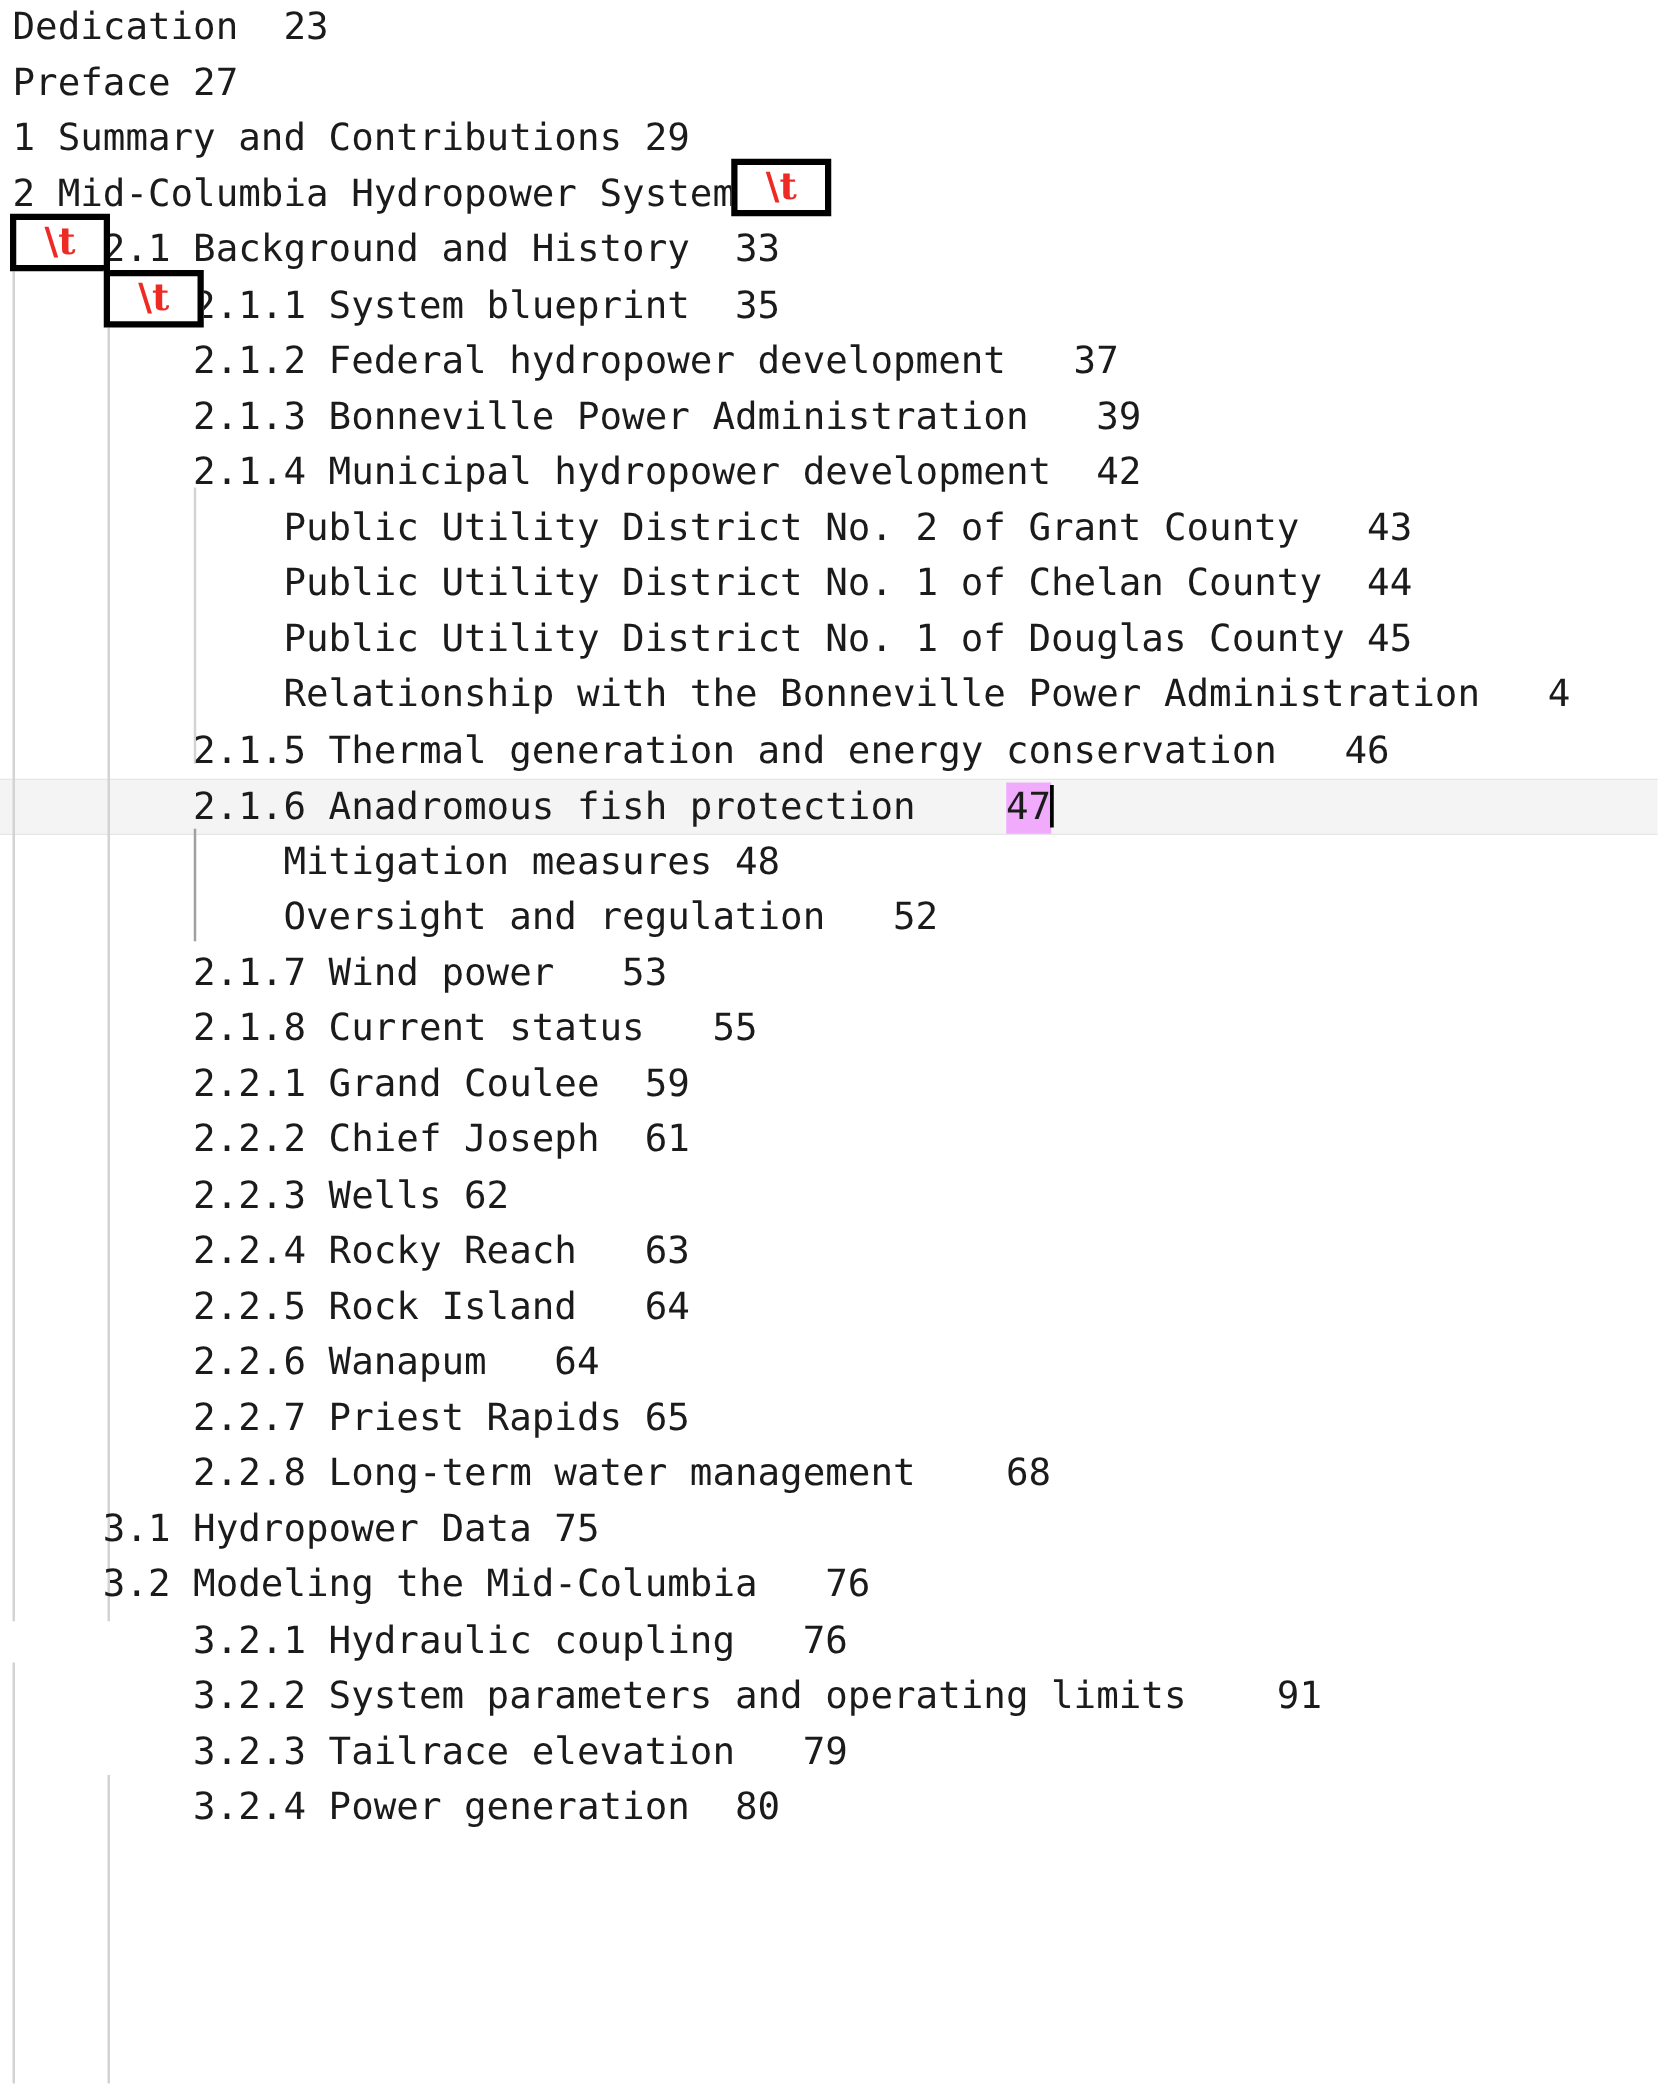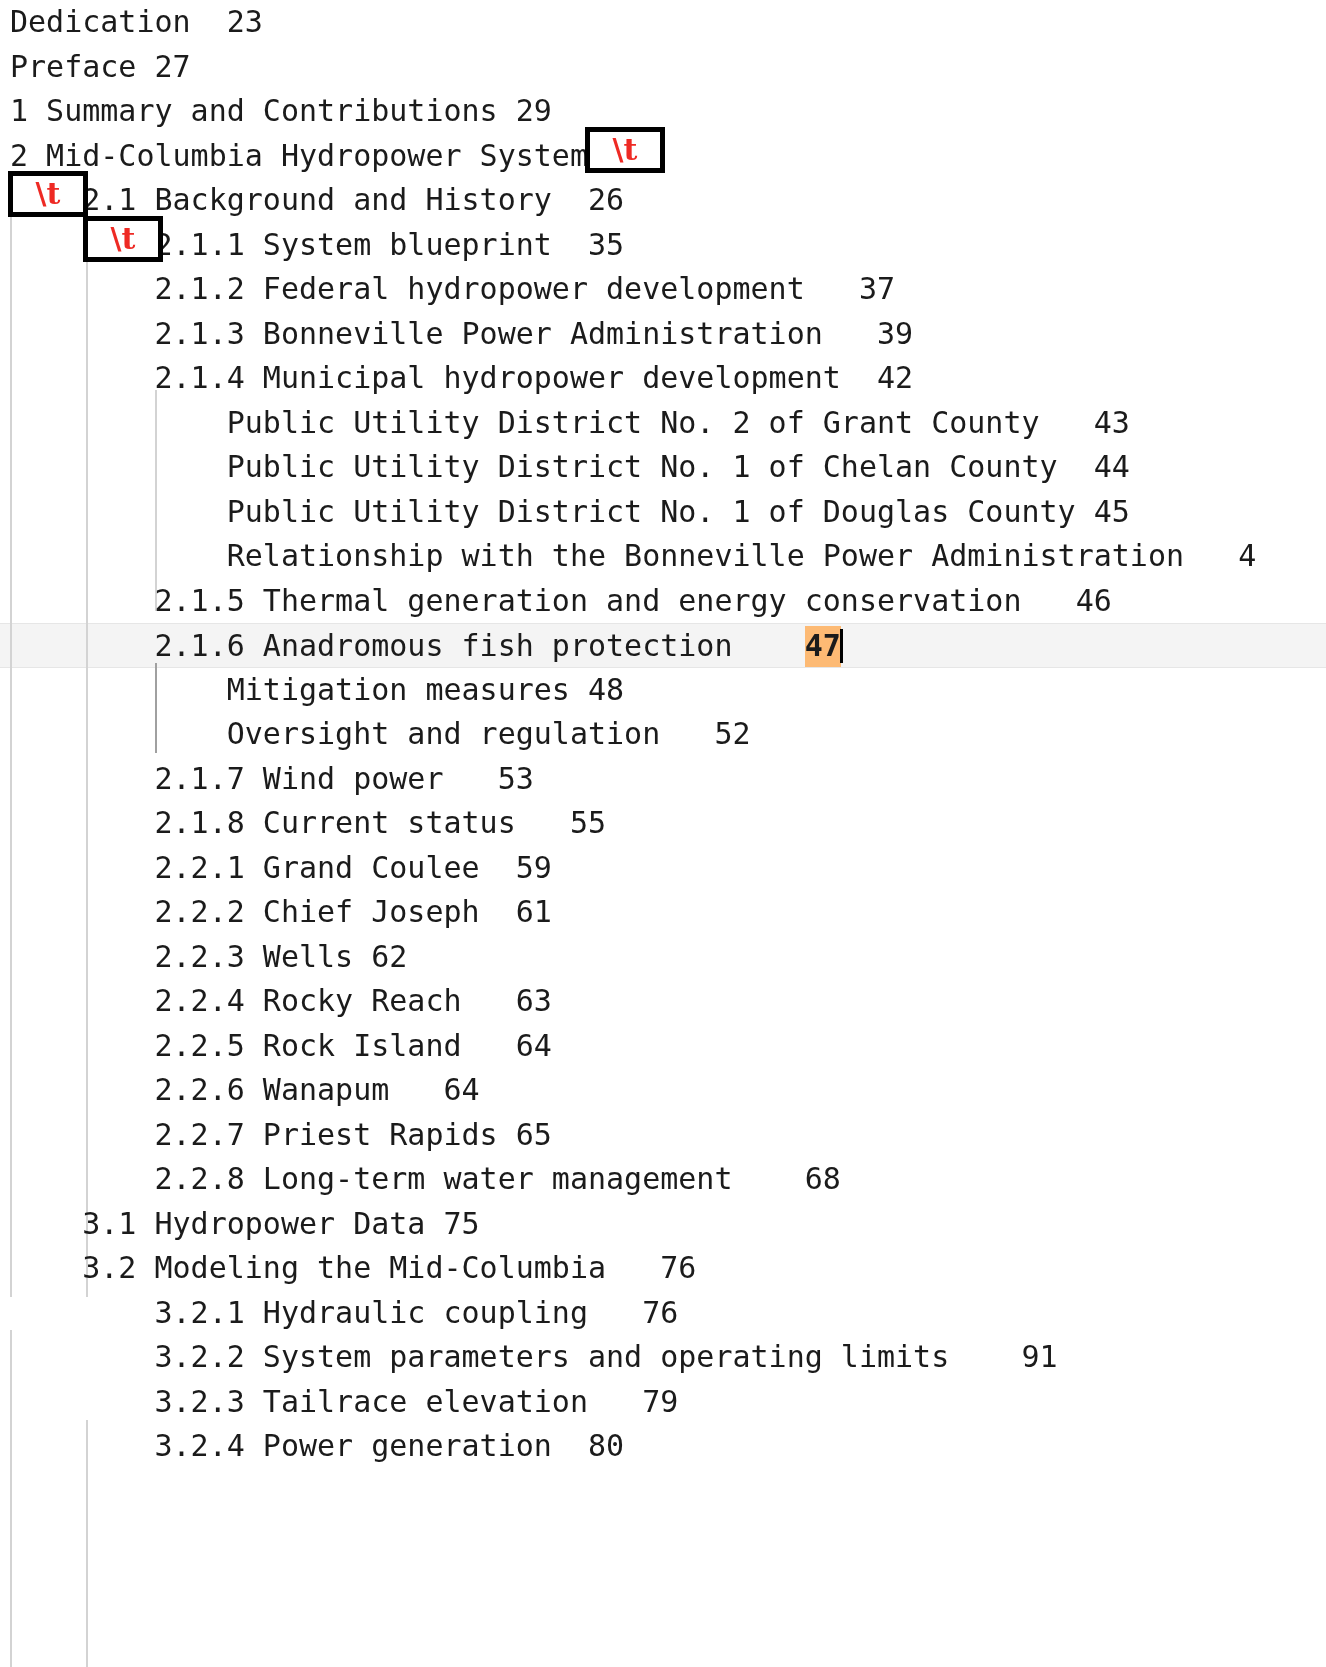--- a/index.html
+++ b/index.html
@@ -38,23 +38,22 @@
   .line.current {
     background: #f4f4f4;
     border-top: 1px solid #e6e6e6;
     border-bottom: 1px solid #e6e6e6;
     height: 44.5px;
   }
   .line .txt { position: relative; z-index: 3; }
 
   
   .sel {
-    background: #fdba74;
+    background: #f0abfc;
     padding: 2px 0 4px 0;
-    font-weight: bold;
   }
   .caret {
     display: inline-block;
     width: 3px;
     height: 34px;
     background: #000000;
     vertical-align: -7px;
     margin-left: -1px;
   }
 
@@ -101,21 +100,21 @@
       <div class="guide active" style="left: 155px; top: 663px; height: 90px; background: rgb(160, 160, 160);"></div>
       <div class="guide" style="left: 10px; top: 1330px; height: 337px; background: rgb(211, 211, 211);"></div>
       <div class="guide" style="left: 86px; top: 1420px; height: 247px; background: rgb(211, 211, 211);"></div>
     </div>
 
   <div class="code-surface" id="code-surface">
       <div class="line"><span class="txt">Dedication  23</span></div>
       <div class="line"><span class="txt">Preface 27</span></div>
       <div class="line"><span class="txt">1 Summary and Contributions 29</span></div>
       <div class="line"><span class="txt">2 Mid-Columbia Hydropower System 33</span></div>
-      <div class="line"><span class="txt">    2.1 Background and History  26</span></div>
+      <div class="line"><span class="txt">    2.1 Background and History  33</span></div>
       <div class="line"><span class="txt">        2.1.1 System blueprint  35</span></div>
       <div class="line"><span class="txt">        2.1.2 Federal hydropower development   37</span></div>
       <div class="line"><span class="txt">        2.1.3 Bonneville Power Administration   39</span></div>
       <div class="line"><span class="txt">        2.1.4 Municipal hydropower development  42</span></div>
       <div class="line"><span class="txt">            Public Utility District No. 2 of Grant County   43</span></div>
       <div class="line"><span class="txt">            Public Utility District No. 1 of Chelan County  44</span></div>
       <div class="line"><span class="txt">            Public Utility District No. 1 of Douglas County 45</span></div>
       <div class="line"><span class="txt">            Relationship with the Bonneville Power Administration   4</span></div>
       <div class="line"><span class="txt">        2.1.5 Thermal generation and energy conservation   46</span></div>
       <div class="line current"><span class="txt">        2.1.6 Anadromous fish protection    <span class="sel">47</span><span class="caret"></span></span></div>

